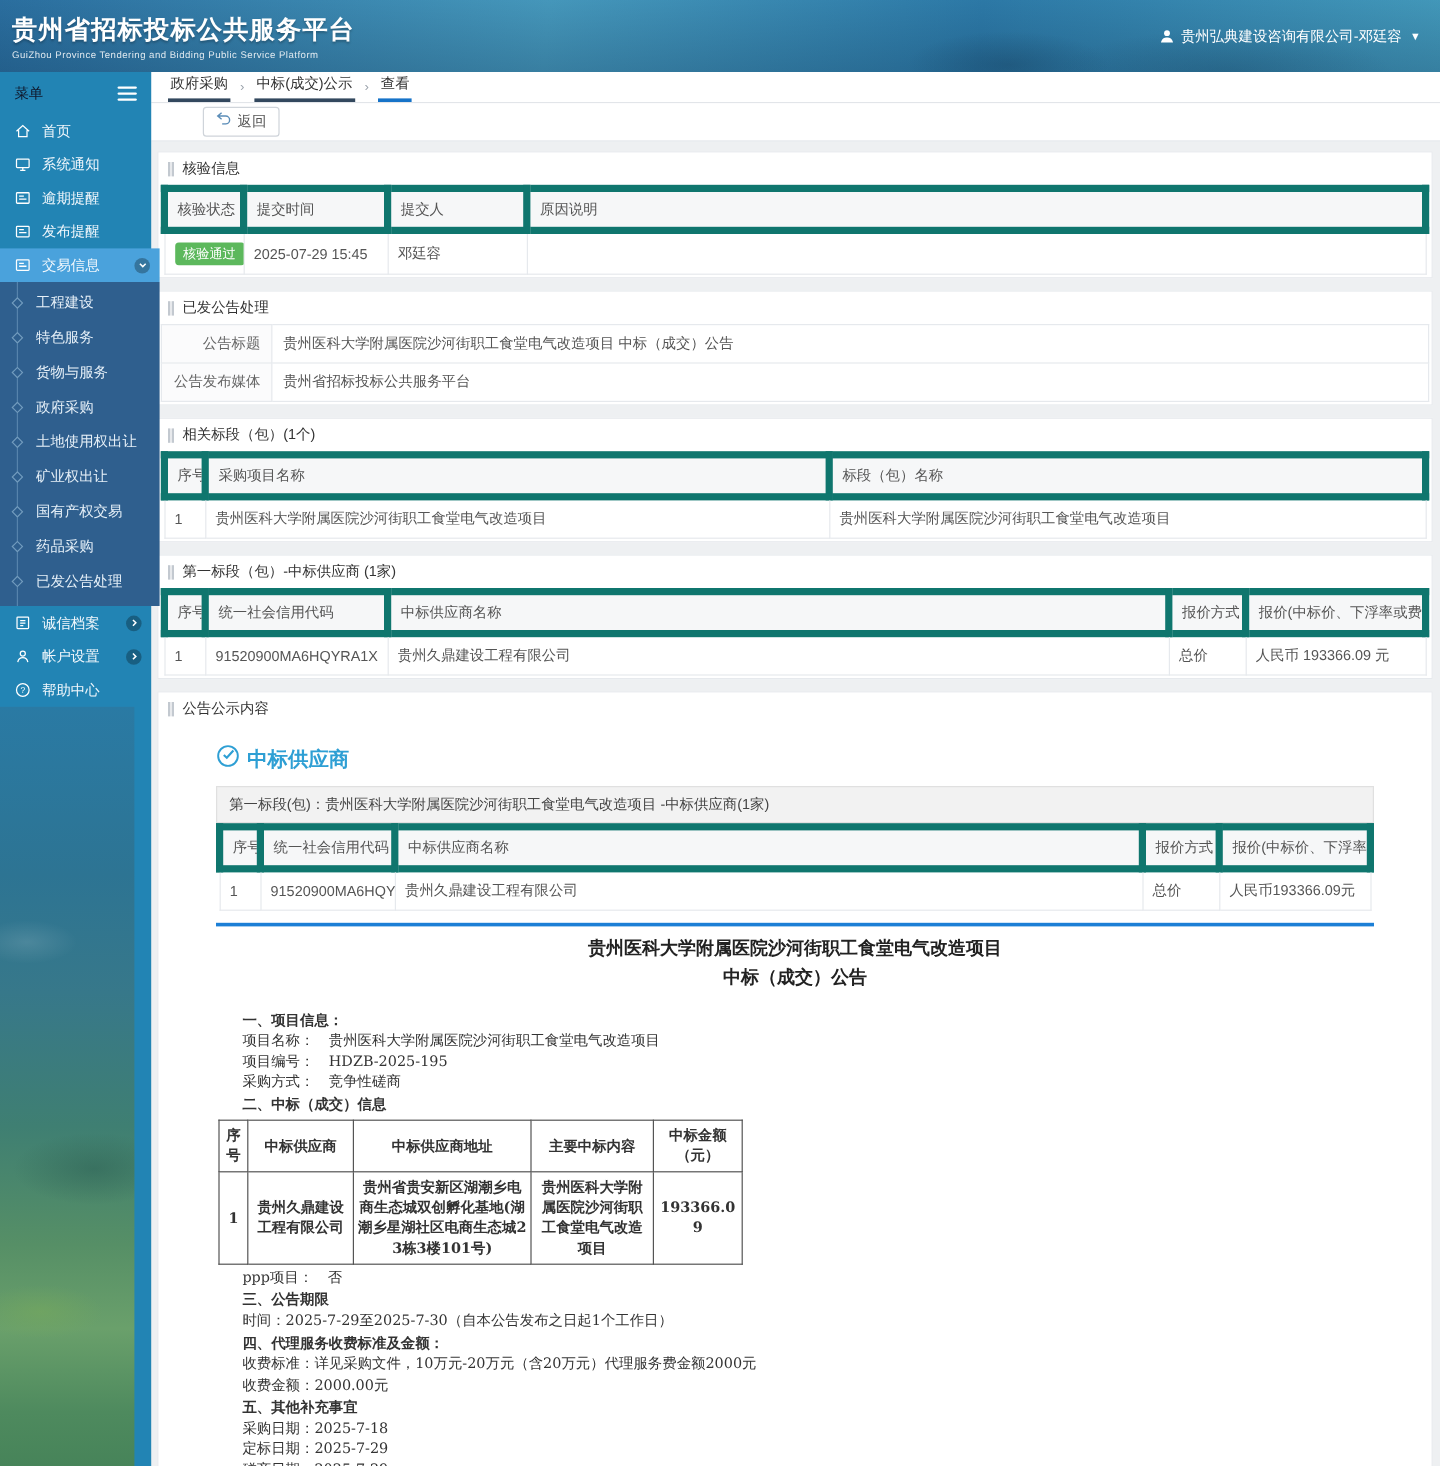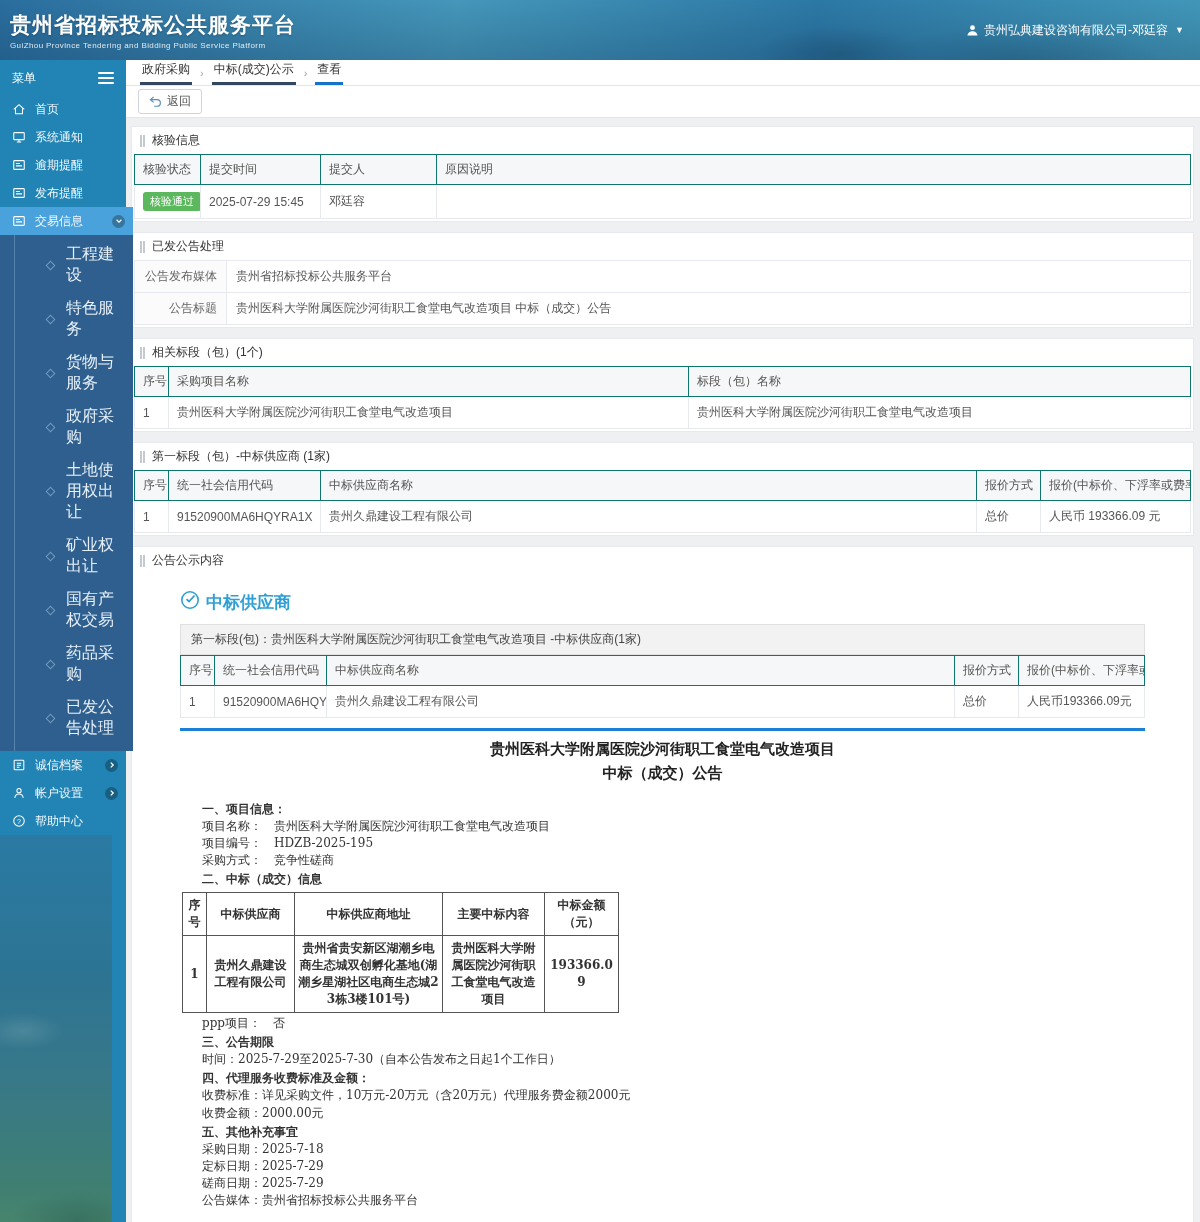--- a/index.html
+++ b/index.html
@@ -15,57 +15,57 @@
       linear-gradient(95deg,#2d74a6 0%,#4aa0c4 38%,#2f7fae 68%,#47a1c3 100%);
     color:#fff;display:flex;align-items:center;justify-content:space-between;padding:0 16px 0 10px;}
   .brand .t1{font-size:21px;font-weight:bold;letter-spacing:1px;text-shadow:0 1px 2px rgba(0,0,0,.25);}
   .brand .t2{font-size:8px;color:rgba(255,255,255,.85);margin-top:2px;letter-spacing:.4px;}
   .userbox{display:flex;align-items:center;gap:5px;font-size:12px;cursor:pointer;}
   .userbox svg{display:block;}
   .caret{font-size:9px;margin-left:2px;}
 
   
   .sidebar{position:absolute;top:60px;left:0;bottom:0;width:126px;background:#2284b4;color:#fff;overflow:visible;z-index:5;}
-  .menuhdr{display:flex;align-items:center;justify-content:space-between;padding:9px 12px 8px;font-size:12px;color:#ffffff;}
+  .menuhdr{display:flex;align-items:center;justify-content:space-between;padding:9px 12px 8px;font-size:12px;color:#0f172a;}
   .burger{width:16px;cursor:pointer;}
   .burger i{display:block;height:2px;background:#fff;margin:3px 0;border-radius:1px;}
   .mitem{display:flex;align-items:center;gap:9px;height:28px;padding:0 8px 0 12px;font-size:12px;color:#f0f7fc;cursor:pointer;position:relative;}
   .mitem svg{flex:0 0 auto;display:block;}
   .mitem .grow{flex:1;}
   .mitem.active{background:#4aa2dc;width:133px;}
   .cicon{width:13px;height:13px;border-radius:50%;background:rgba(0,0,0,.28);display:flex;align-items:center;justify-content:center;flex:0 0 auto;}
   .cicon svg{display:block;}
   .submenu{position:relative;background:#2f5f8e;width:133px;padding:3px 0 6px;}
   .submenu::before{content:'';position:absolute;left:14px;top:0;bottom:0;width:1px;background:rgba(160,200,230,.35);}
-  .subitem{position:relative;padding:6px 4px 6px 30px;font-size:16px;color:#e6f0f8;cursor:pointer;margin-left:36px;}
+  .subitem{position:relative;padding:6px 4px 6px 30px;font-size:12px;color:#e6f0f8;cursor:pointer;}
   .subitem::before{content:'';position:absolute;left:11px;top:50%;margin-top:-3.5px;width:5px;height:5px;background:#2f5f8e;border:1px solid rgba(170,205,230,.55);transform:rotate(45deg);}
   .landscape{width:112px;height:700px;
     background:
       radial-gradient(60px 26px at 20% 28%, rgba(255,255,255,.12), transparent 70%),
       radial-gradient(90px 40px at 70% 55%, rgba(40,90,80,.45), transparent 75%),
       radial-gradient(70px 30px at 30% 72%, rgba(120,170,90,.5), transparent 75%),
       linear-gradient(180deg,#2a7aa4 0%,#2d7493 20%,#37788a 34%,#3f7f72 50%,#568f66 64%,#6aa06b 74%,#4e8a5e 84%,#3c7a52 100%);}
 
   
   .content{position:absolute;top:60px;left:126px;right:0;bottom:0;background:#eef0f2;}
   .crumbbar{height:26px;background:#fff;border-bottom:1px solid #e2e5e9;display:flex;align-items:flex-end;gap:8px;padding:0 14px;}
   .crumb{font-size:12px;color:#333;padding:3px 2px 4px;border-bottom:3px solid #33485e;cursor:pointer;}
   .crumb.last{border-bottom-color:#1673c8;}
   .crumbsep{font-size:11px;color:#9aa2ab;padding-bottom:6px;}
   .toolbar{height:32px;background:#fff;border-bottom:1px solid #e2e5e9;display:flex;align-items:center;padding:0 12px;}
-  .btn-back{display:inline-flex;align-items:center;gap:5px;font-size:12px;color:#555;background:#fff;border:1px solid #cfd4da;border-radius:3px;padding:3px 10px;cursor:pointer;}
+  .btn-back{display:inline-flex;gap:5px;font-size:12px;color:#555;background:#fff;border:1px solid #cfd4da;border-radius:3px;padding:3px 10px;cursor:pointer;margin-left:31px;}
   .btn-back svg{display:block;}
 
   .secwrap{padding:8px 6px 0 5px;}
   .section{background:#fff;border:1px solid #e6e9ed;margin-bottom:10px;}
   .sec-title{display:flex;align-items:center;gap:7px;padding:5px 8px;font-size:12px;color:#333;}
   .sec-mark{width:5px;height:12px;border-left:2px solid #c3c9d0;border-right:2px solid #c3c9d0;}
   .tblpad{padding:0 2px 2px;}
   table.tbl{width:100%;border-collapse:collapse;font-size:12px;color:#555;table-layout:fixed;}
-  table.tbl th{background:#f6f7f8;font-weight:normal;text-align:left;padding:6px 8px;border:1px solid #0f766e;color:#555;overflow:hidden;white-space:nowrap;}
+  table.tbl th{background:#f6f7f8;font-weight:normal;text-align:left;padding:6px 8px;border:6px solid #0f766e;color:#555;overflow:hidden;white-space:nowrap;}
   table.tbl td{padding:7px 8px;border:1px solid #e6e9ed;background:#fff;overflow:hidden;white-space:nowrap;}
   .badge-ok{display:inline-block;background:#5cb85c;color:#fff;font-size:11px;padding:2px 7px;border-radius:3px;}
   table.formtbl{width:100%;border-collapse:collapse;font-size:12px;table-layout:fixed;}
   table.formtbl td{border:1px solid #e6e9ed;padding:7px 9px;}
   table.formtbl td.lbl{width:92px;text-align:right;color:#666;background:#fbfbfc;}
   table.formtbl td.val{color:#555;}
 
   
   .announce{padding:10px 48px 20px 48px;}
   .ann-head{display:flex;align-items:center;gap:6px;margin:6px 0 10px;}
@@ -273,26 +273,26 @@
 
       <div class="section">
         <div class="sec-title">
           <span class="sec-mark"></span>
           <span>已发公告处理</span>
         </div>
         <div class="tblpad">
           <table class="formtbl">
             <tbody>
                 <tr>
+              <td class="lbl">公告标题</td>
+              <td class="val">贵州医科大学附属医院沙河街职工食堂电气改造项目 中标（成交）公告</td>
+            </tr>
+            <tr>
               <td class="lbl">公告发布媒体</td>
               <td class="val">贵州省招标投标公共服务平台</td>
-            </tr>
-            <tr>
-              <td class="lbl">公告标题</td>
-              <td class="val">贵州医科大学附属医院沙河街职工食堂电气改造项目 中标（成交）公告</td>
             </tr>
           </tbody>
             </table>
         </div>
       </div>
 
       <div class="section">
         <div class="sec-title">
           <span class="sec-mark"></span>
           <span>相关标段（包）(1个)</span>

